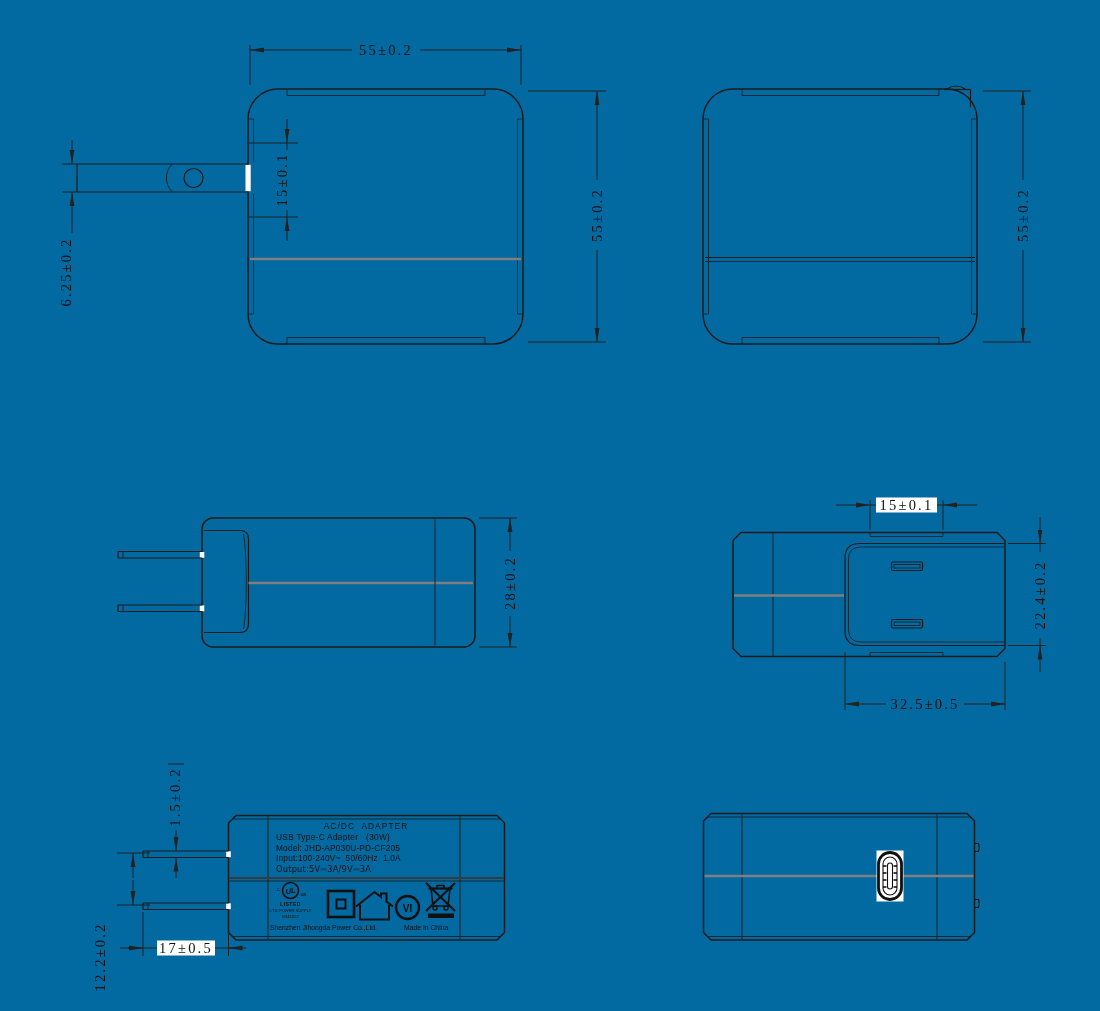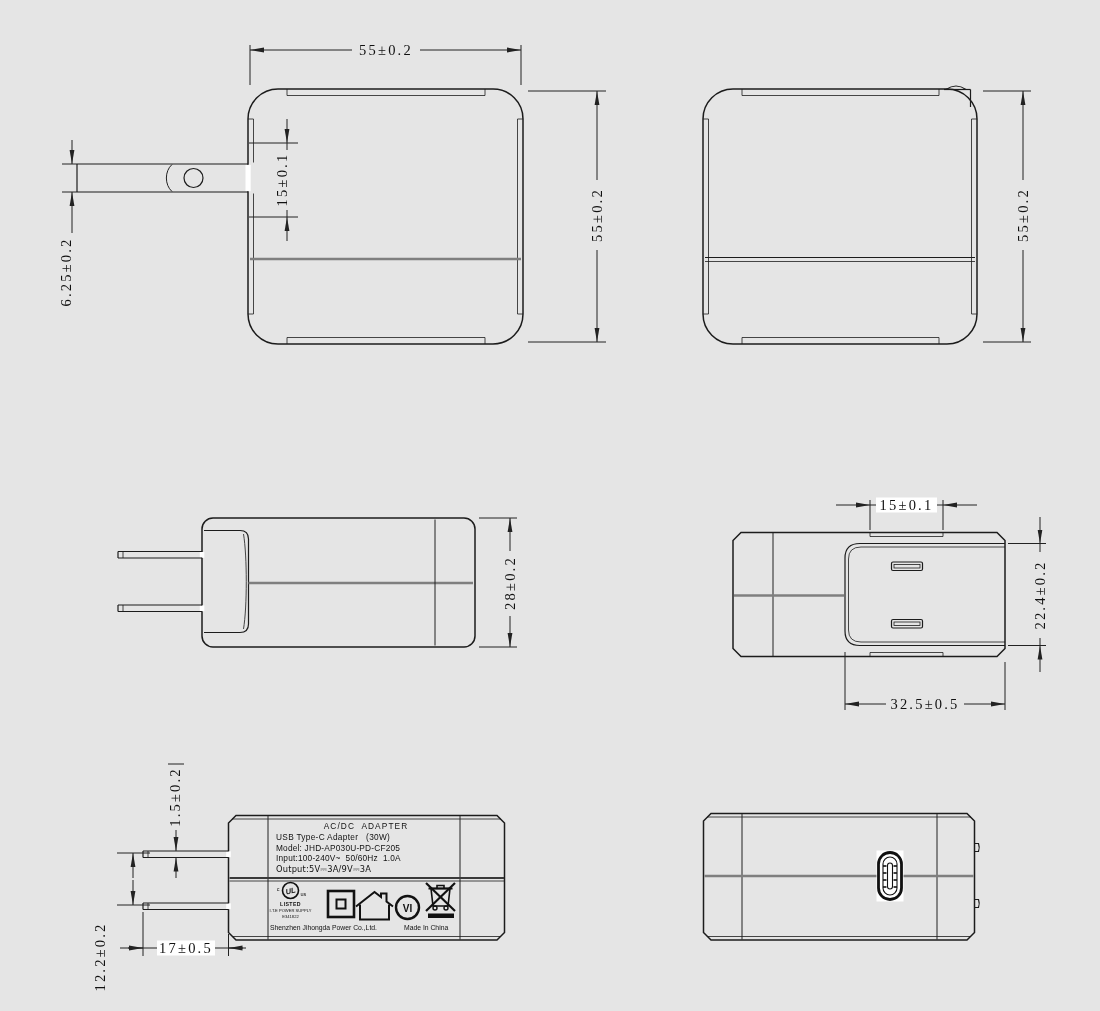--- a/index.html
+++ b/index.html
@@ -1,16 +1,16 @@
 <!DOCTYPE html>
 <html><head>
 <meta charset="utf-8">
 <style>
   html,body{margin:0;padding:0;background:#ffffff;}
-  #stage{position:relative;width:1100px;height:1011px;background:#e5e5e5;overflow:hidden;}
+  #stage{position:relative;width:1100px;height:1011px;background:#0369a1;overflow:hidden;}
   svg{display:block;}
   svg text{white-space:pre;fill:#111;}
   .o{stroke:#1c1c1c;stroke-width:1.5;fill:none;}
   .o2{stroke:#1c1c1c;stroke-width:1.2;fill:none;}
   .i{stroke:#1c1c1c;stroke-width:0.8;fill:none;}
   .d{stroke:#222;stroke-width:1;fill:none;}
   .seam{stroke:#7f7f7f;stroke-width:2.6;fill:none;}
   .seamdark{stroke:#3a3a3a;stroke-width:2.2;fill:none;}
   .mask{fill:#ffffff;stroke:none;}
   .t{font-family:"Liberation Serif","DejaVu Serif",serif;font-size:14.5px;letter-spacing:2.2px;}

